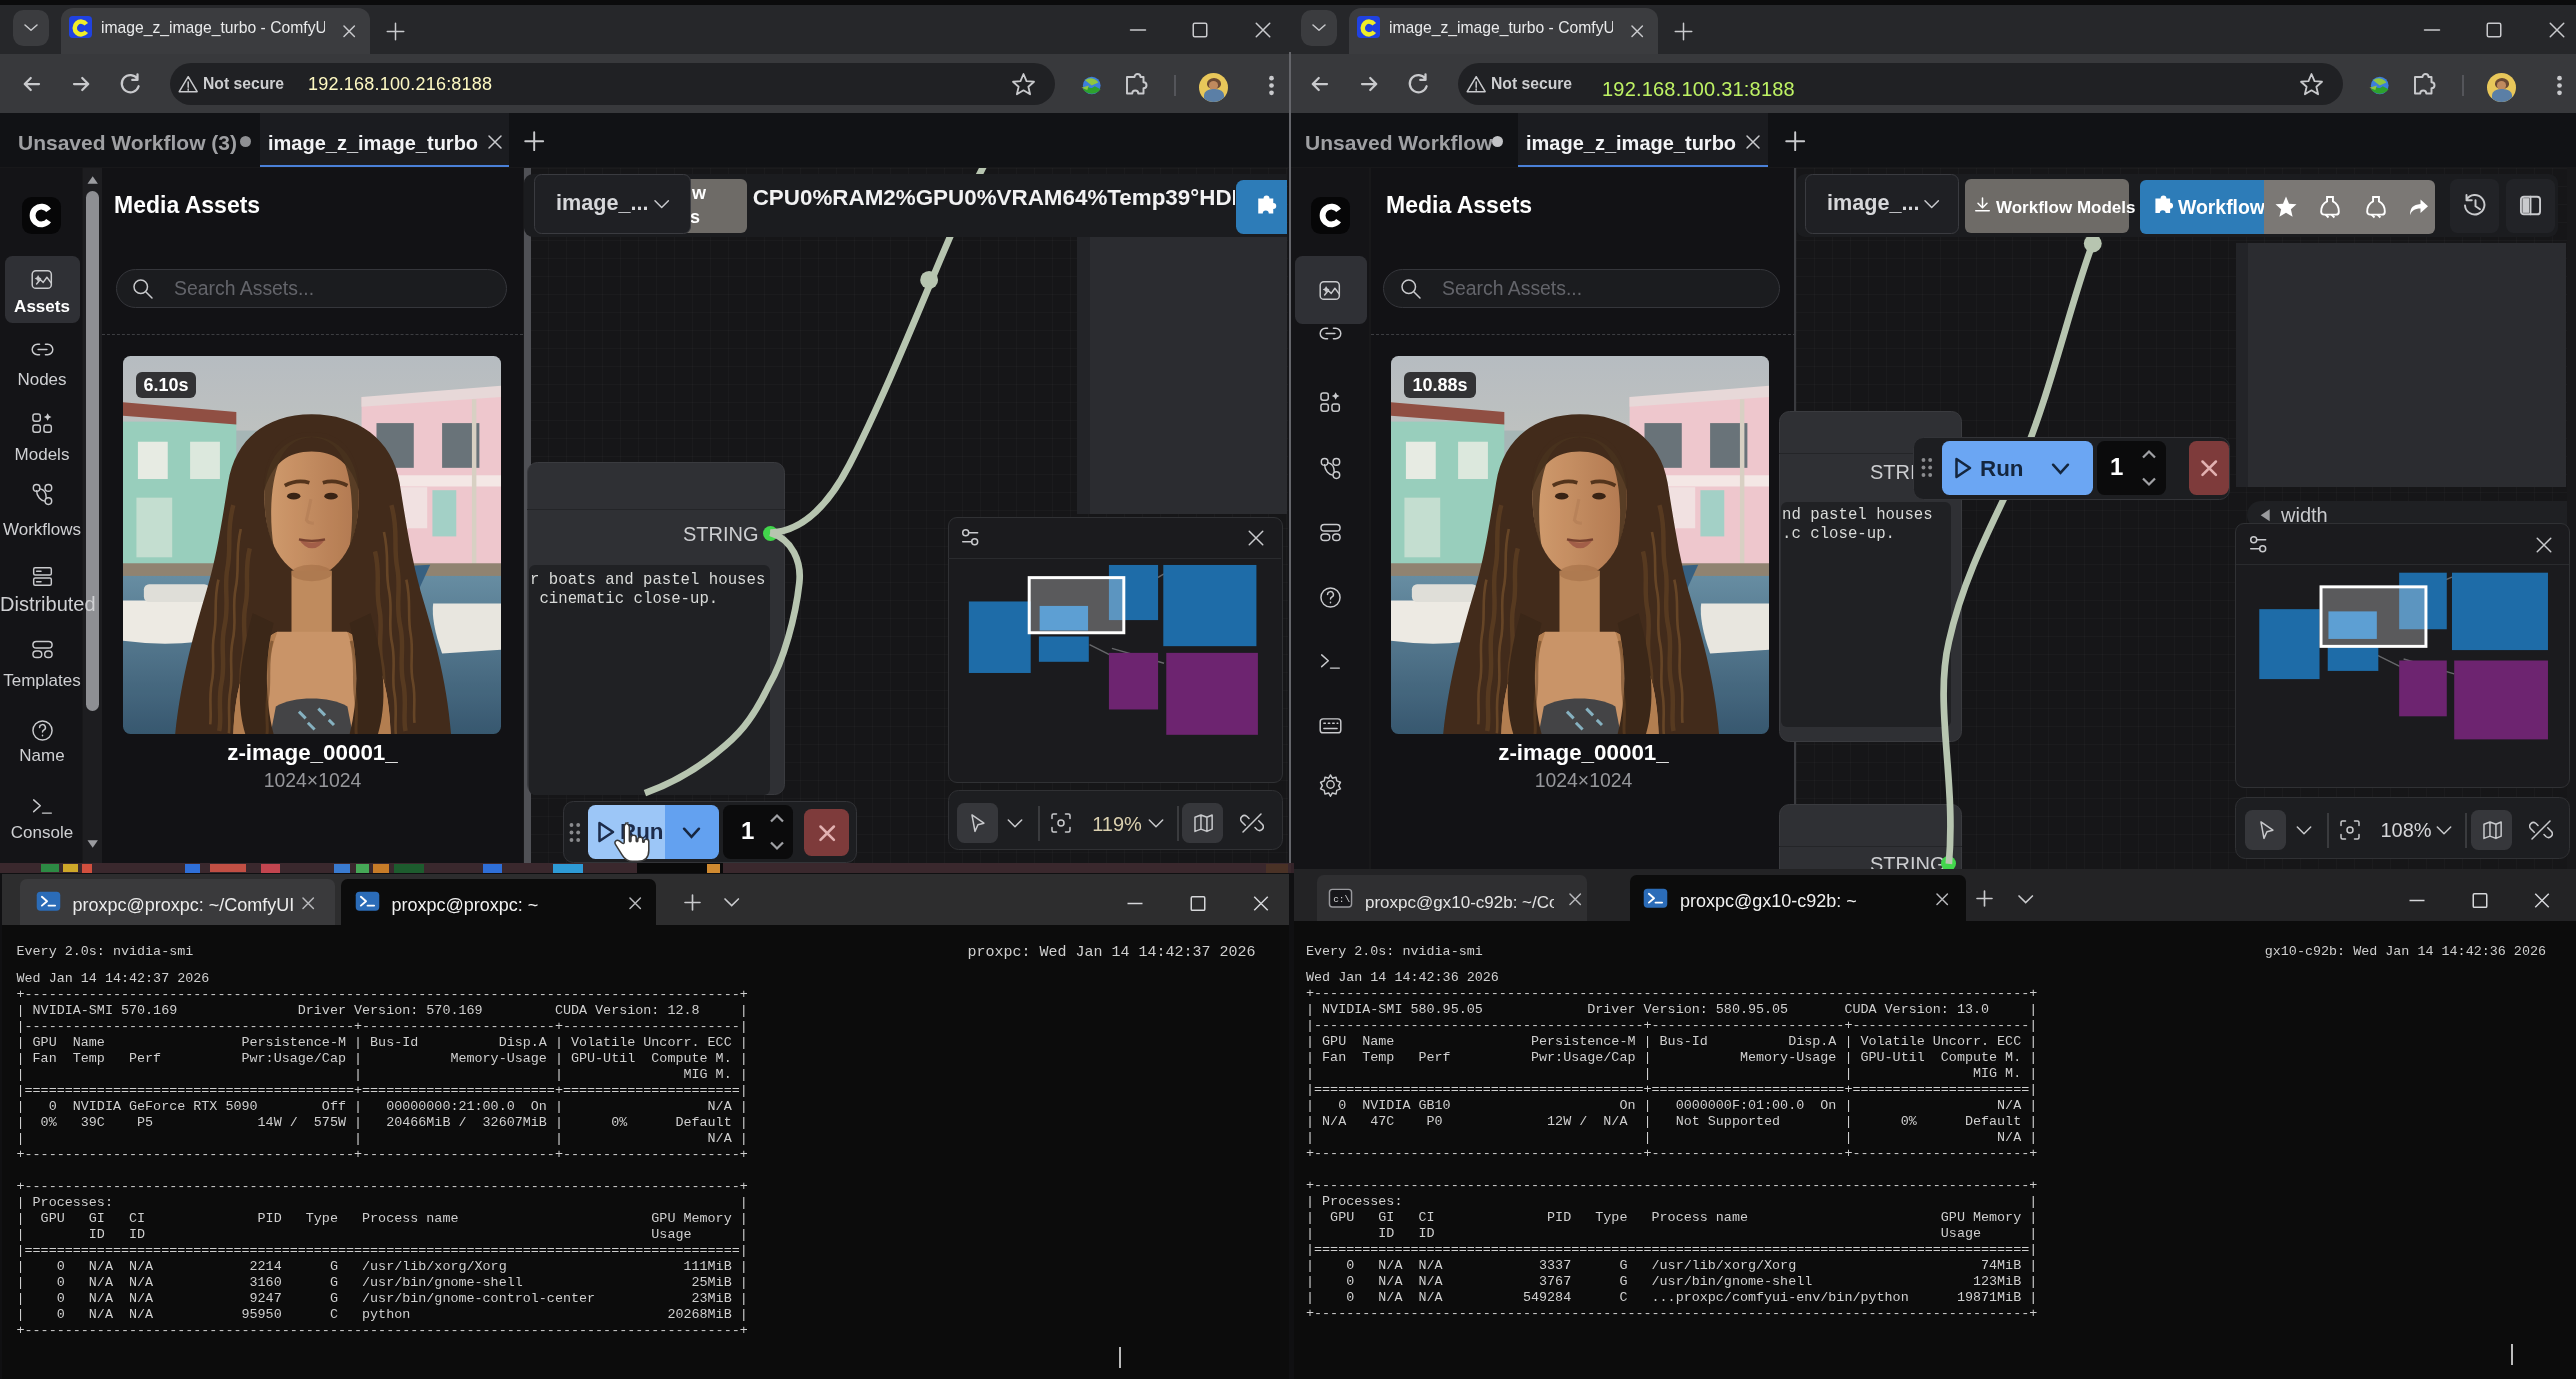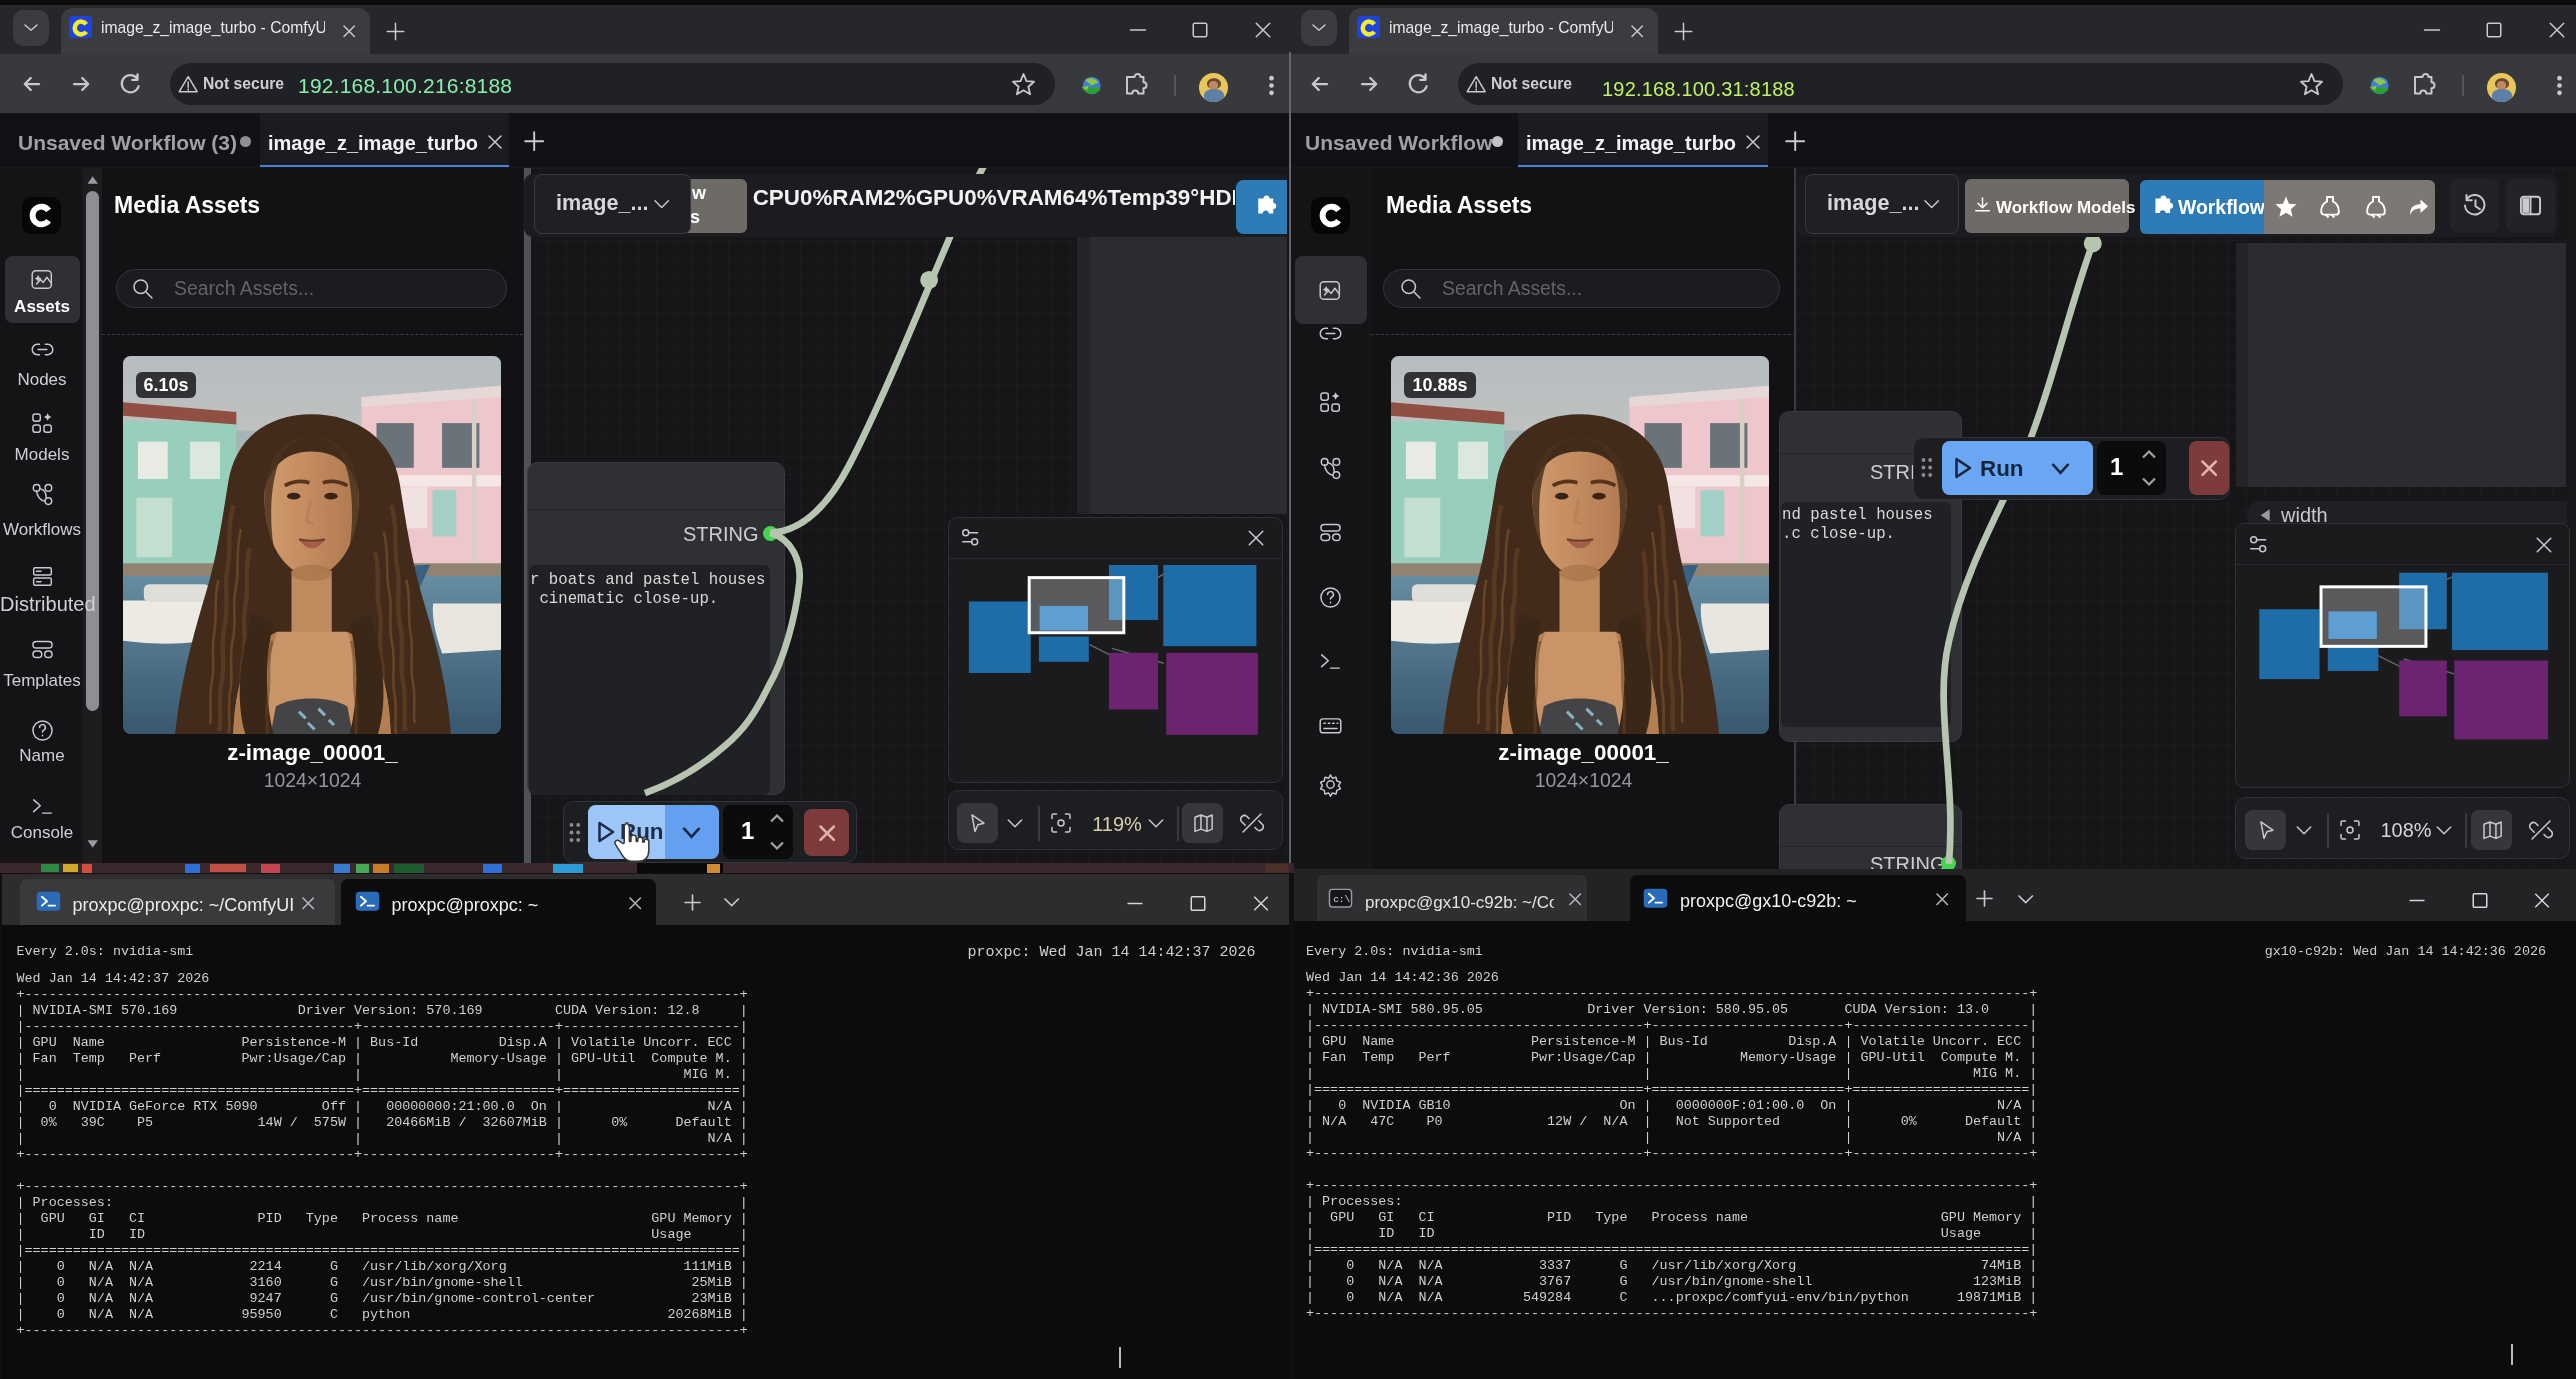--- a/index.html
+++ b/index.html
@@ -138,21 +138,21 @@
         <path class="ic" style="stroke-width:3" d="M12 20 L30 20 M23 12 L31 20 L23 28"></path>
       </svg>
  <svg class="a" style="left:115px;top:69px" width="30" height="30" viewBox="0 0 40 40">
         <path class="ic" style="stroke-width:3" d="M30 13 A 11.5 11.5 0 1 0 31.5 23 M30 7 L30 14.5 L23 14.5"></path>
       </svg>
  <div class="a" style="left:170px;top:63px;width:885px;height:42px;border-radius:21.6px;background:#202124"></div>
  <svg class="a" style="left:177px;top:73px" width="22.4" height="22.4" viewBox="0 0 30 30">
         <path class="ic" d="M15 5 L27 25 L3 25 Z M15 12 L15 19 M15 21.5 L15 23"></path>
       </svg>
  <div class="a" style="left:203px;top:75px;color:#cdced0;font-size:15.7px;font-weight:bold">Not secure</div>
- <div class="a" style="left:298px;top:74px;color:#86efac;font-size:21px;letter-spacing:0.2px">192.168.100.216:8188</div>
+ <div class="a" style="left:308px;top:74px;color:#fef9c3;font-size:18px;letter-spacing:0.2px">192.168.100.216:8188</div>
  <svg class="a" style="left:1010px;top:71px" width="27" height="27" viewBox="0 0 36 36">
         <path class="ic" style="stroke-width:2.4" d="M18 4 L22 13.5 L32 14.3 L24.5 21 L26.8 31 L18 25.8 L9.2 31 L11.5 21 L4 14.3 L14 13.5 Z"></path>
       </svg>
  <svg class="a" style="left:1077px;top:73px" width="28" height="28" viewBox="0 0 38 38">
   <circle cx="20" cy="17" r="12" fill="#3d7edb"></circle>
         <path d="M11 10 a12 12 0 0 1 18 3 l-9 4 z" fill="#8fc641"></path>
   <path d="M8 22 c6 8 18 8 24 0 l-8 -4 c-3 3 -6 3 -9 1 z" fill="#2da12d"></path>
         <path d="M6 20 l10 -3 l-2 6 z" fill="#8fc641"></path>
  </svg>
  <svg class="a" style="left:1124px;top:71px" width="30" height="30" viewBox="0 0 40 40">

